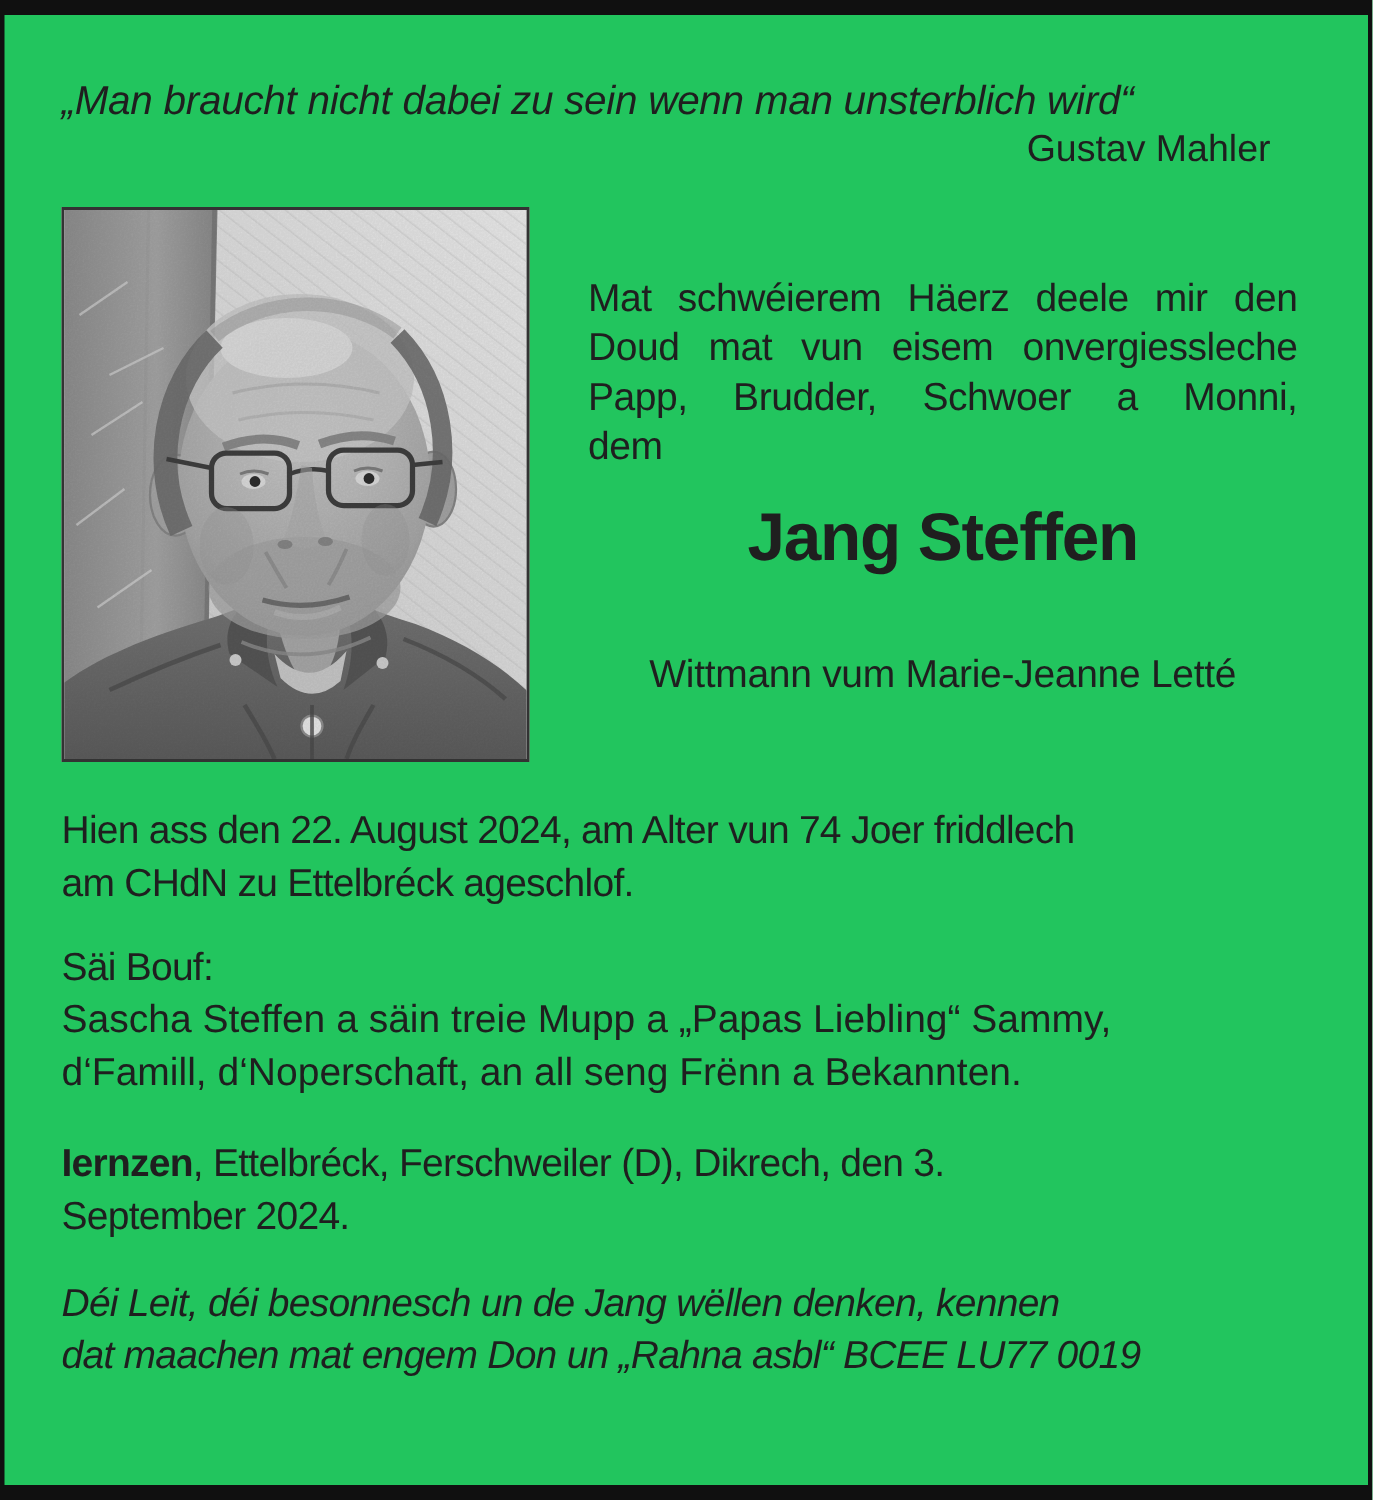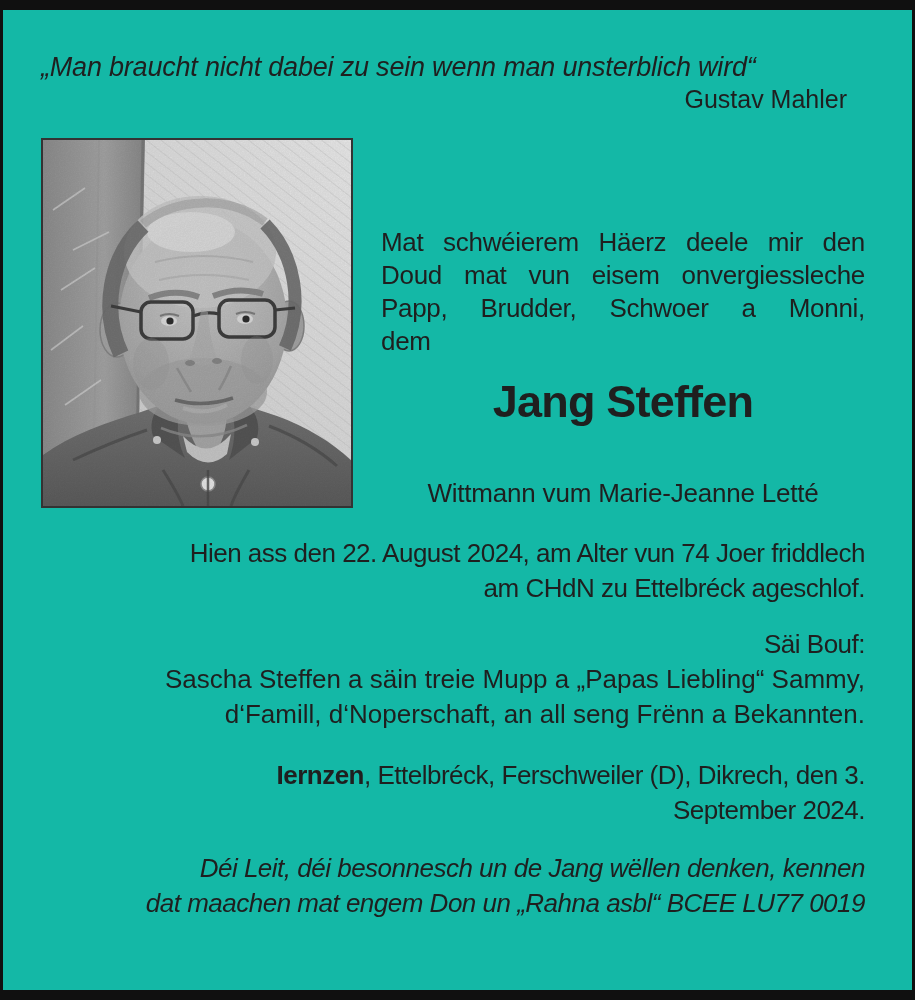--- a/index.html
+++ b/index.html
@@ -9,21 +9,21 @@
     color: #1f1f1f;
     -webkit-font-smoothing: antialiased;
   }
   .frame {
     box-sizing: border-box;
     width: 915px; height: 1000px;
     border-top: 10px solid #101010;
     border-bottom: 10px solid #101010;
     border-left: 3px solid #101010;
     border-right: 3px solid #101010;
-    background: #14b8a6;
+    background: #22c55e;
     overflow: hidden;
     position: relative;
   }
   .content { padding: 0 47px 0 38px; }
 
   
   .quote-block { margin-top: 40px; }
   .quote-text {
     font-style: italic;
     font-size: 27px;
@@ -32,21 +32,21 @@
     letter-spacing: -0.2px;
   }
   .quote-author {
     font-size: 25px;
     line-height: 30px;
     text-align: right;
     padding-right: 18px;
   }
 
   
-  .top-row { display: flex; margin-top: 24px; align-items: flex-end; }
+  .top-row { display: flex; margin-top: 24px; align-items: center; gap: 11px; }
   .photo-frame {
     flex: none;
     width: 308px; height: 366px;
     border: 2px solid #333333;
     background: #d9d9d9;
   }
   .photo-frame svg { display: block; width: 100%; height: 100%; }
   .right-col { flex: 1; padding-left: 28px; min-width: 0; }
   .intro-line {
     font-size: 26px;
@@ -68,21 +68,21 @@
   .deceased-subtitle {
     text-align: center;
     font-size: 26px;
     line-height: 30px;
     margin-top: 51px;
     letter-spacing: -0.2px;
   }
 
   
   .section { font-size: 26px; line-height: 35px; letter-spacing: -0.5px; }
-  .section .line { white-space: nowrap; text-align: right; }
+  .section .line { white-space: nowrap; }
   .sec-death    { margin-top: 28px; }
   .sec-mourners { margin-top: 21px; }
   .sec-places   { margin-top: 26px; }
   .sec-donation { margin-top: 23px; font-style: italic; }
   .bold { font-weight: bold; }
 </style>
 </head>
 <body>
 
 <div class="frame">

